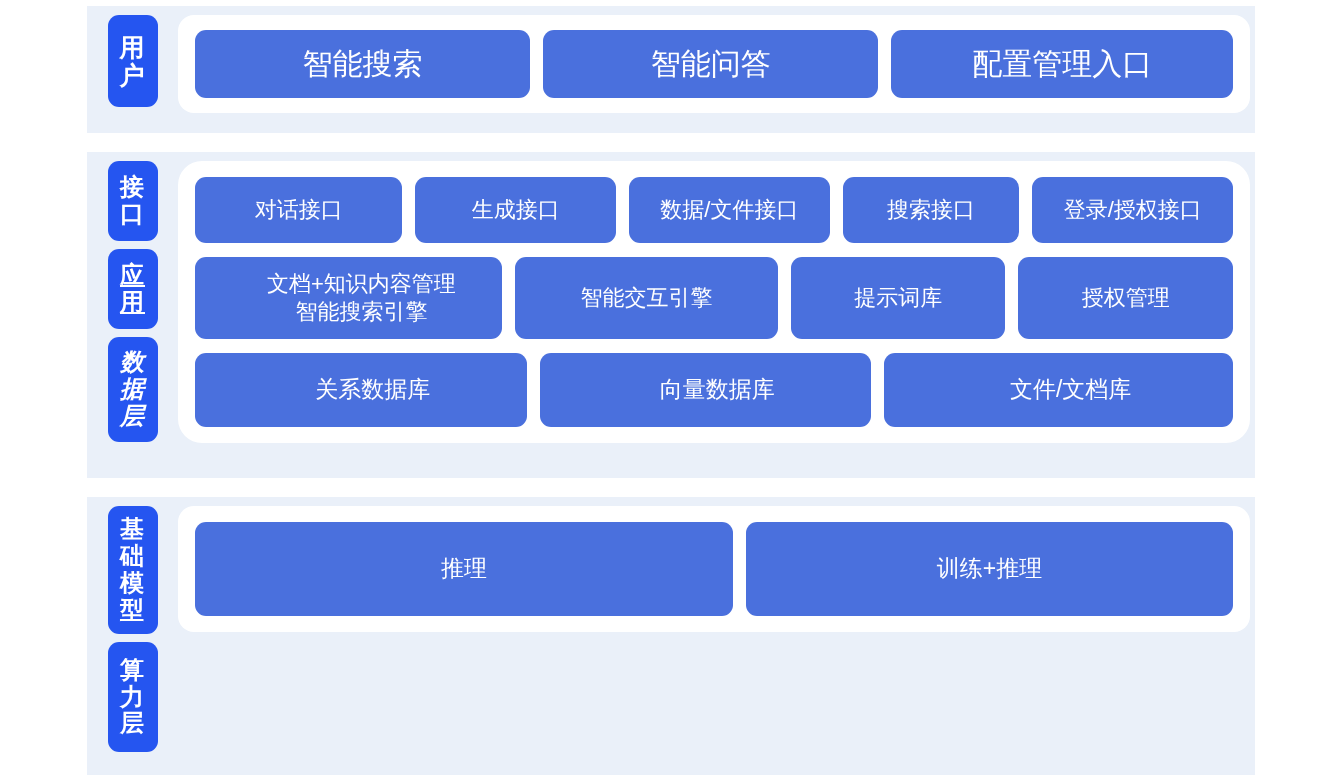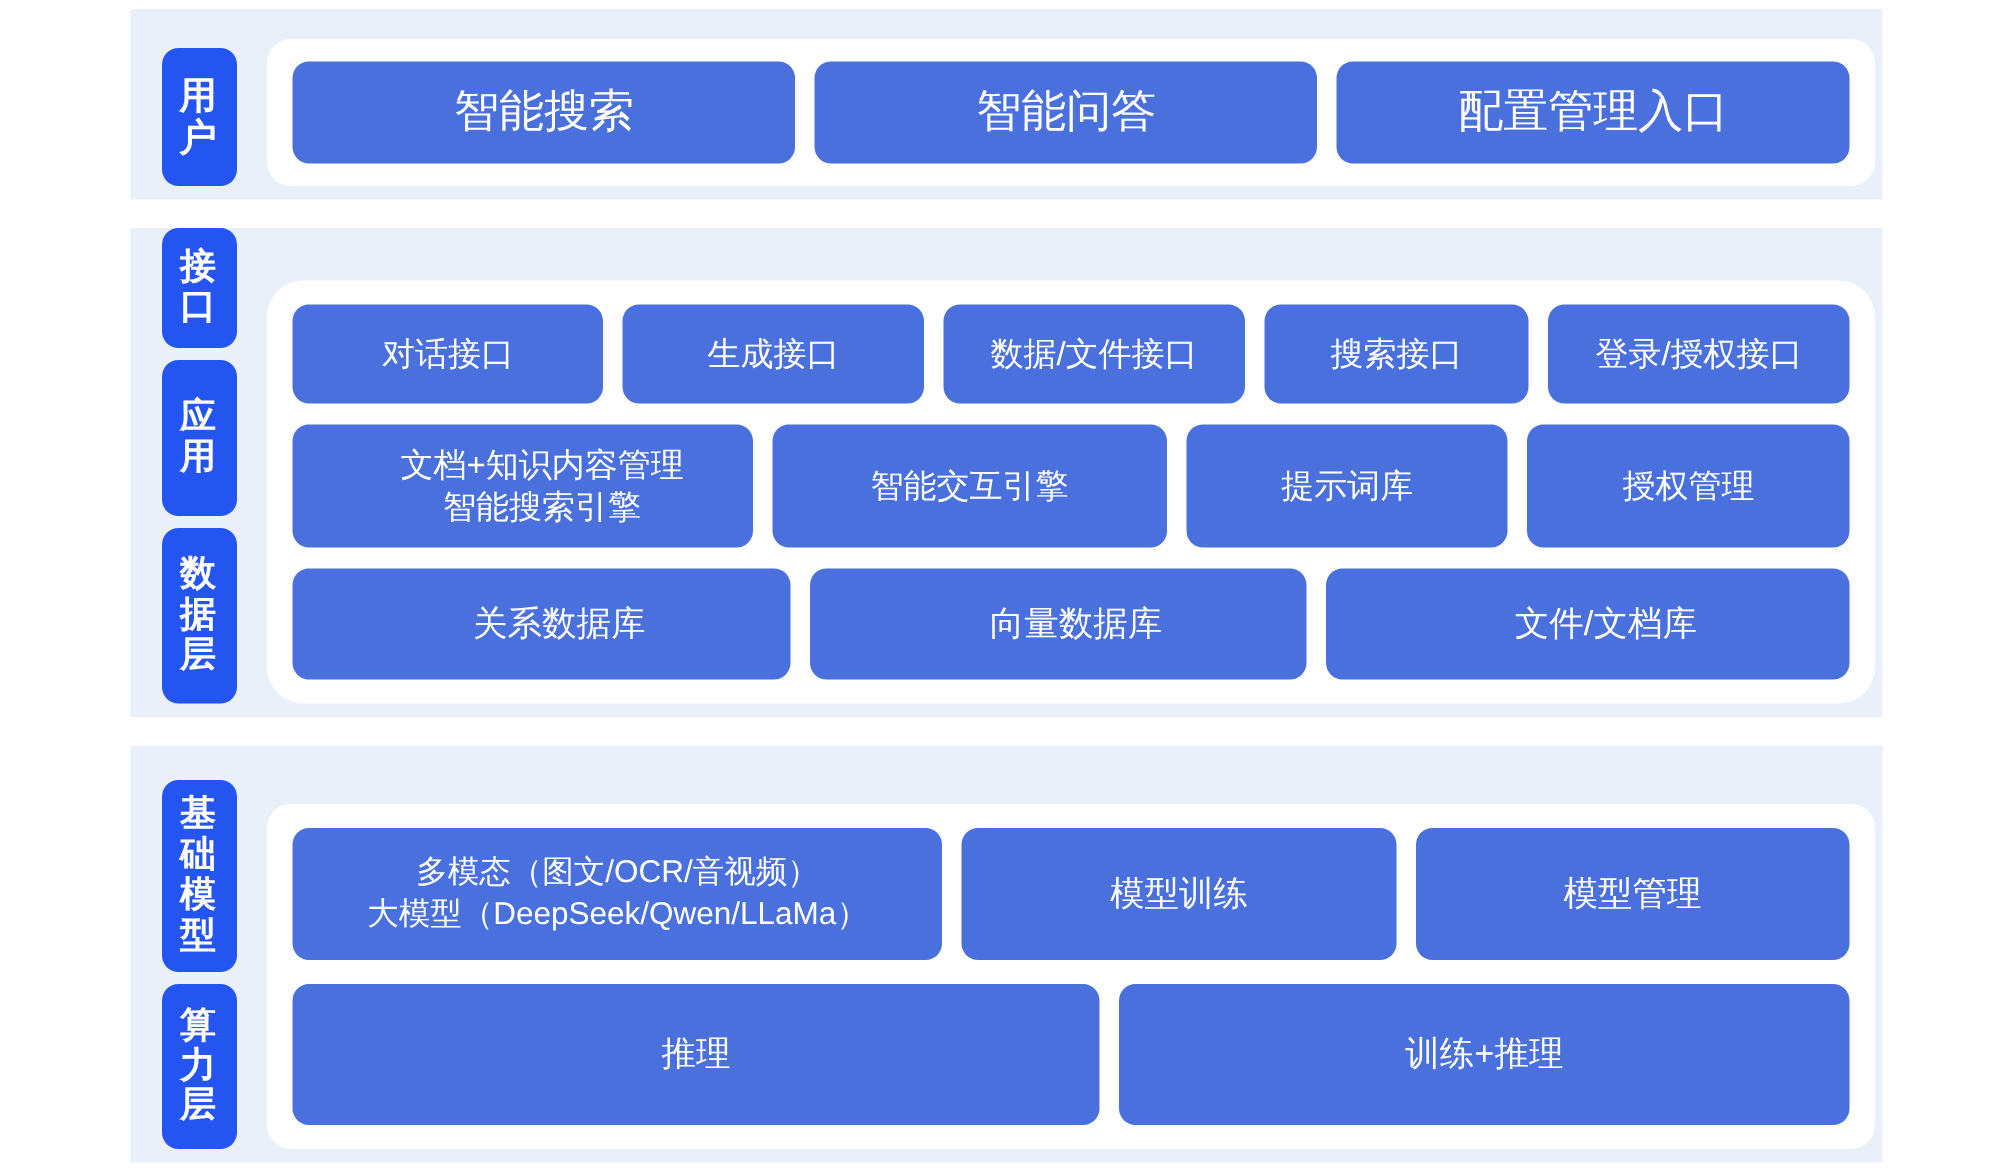--- a/index.html
+++ b/index.html
@@ -21,21 +21,21 @@
     box-sizing: border-box;
   }
 
   
   .band {
     position: absolute;
     left: 87px;
     width: 1168px;
     background: #eaf0f9;
     display: flex;
-    align-items: flex-end;
+    align-items: flex-start;
     box-sizing: border-box;
   }
 
   .band-labels {
     width: 91px;
     flex: 0 0 91px;
     display: flex;
     flex-direction: column;
     justify-content: center;
     align-items: center;
@@ -107,22 +107,22 @@
   #band-user .cell { height: 68px; }
   #band-user .row { flex: 1 1 auto; }
   #band-user .cell.c1 { flex: 1 1 0; }
   #band-user .cell.c2 { flex: 1 1 0; }
   #band-user .cell.c3 { flex: 1.02 1 0; }
 
   
   #band-mid { top: 152px; height: 326px; }
   #band-mid .band-labels { justify-content: center; gap: 8px; }
   #band-mid .lbl-jk { height: 80px; }
-  #band-mid .lbl-yy { height: 104px; }
-  #band-mid .lbl-sj { height: 117px; }
+  #band-mid .lbl-yy { height: 80px; text-decoration: underline; }
+  #band-mid .lbl-sj { height: 105px; font-style: italic; }
   #band-mid .panel { padding: 16px 17px; gap: 14px; border-radius: 24px; }
   #band-mid .r1 .cell { height: 66px; font-size: 22px; }
   #band-mid .r1 .i1 { flex: 1.10 1 0; }
   #band-mid .r1 .i2 { flex: 1.06 1 0; }
   #band-mid .r1 .i3 { flex: 1.06 1 0; }
   #band-mid .r1 .i4 { flex: 0.92 1 0; }
   #band-mid .r1 .i5 { flex: 1.06 1 0; }
 
   #band-mid .r2 .cell { height: 82px; font-size: 22px; }
   #band-mid .r2 .a1 { flex: 1.18 1 0; padding-left: 36px; }
@@ -209,26 +209,20 @@
   <div class="band" id="band-base">
     <div class="band-labels">
       <div class="layer-label lbl-jcmx">
         <span>基础模型</span>
       </div>
       <div class="layer-label lbl-slc">
         <span>算力层</span>
       </div>
     </div>
     <div class="panel">
-      <div class="row r1">
-        <div class="cell b1">多模态（图文/OCR/音视频）
-大模型（DeepSeek/Qwen/LLaMa）</div>
-        <div class="cell b2">模型训练</div>
-        <div class="cell b3">模型管理</div>
-      </div>
       <div class="row r2">
         <div class="cell p2">推理</div>
         <div class="cell p1">训练+推理</div>
       </div>
     </div>
   </div>
 
 </div>
 
 </body></html>

